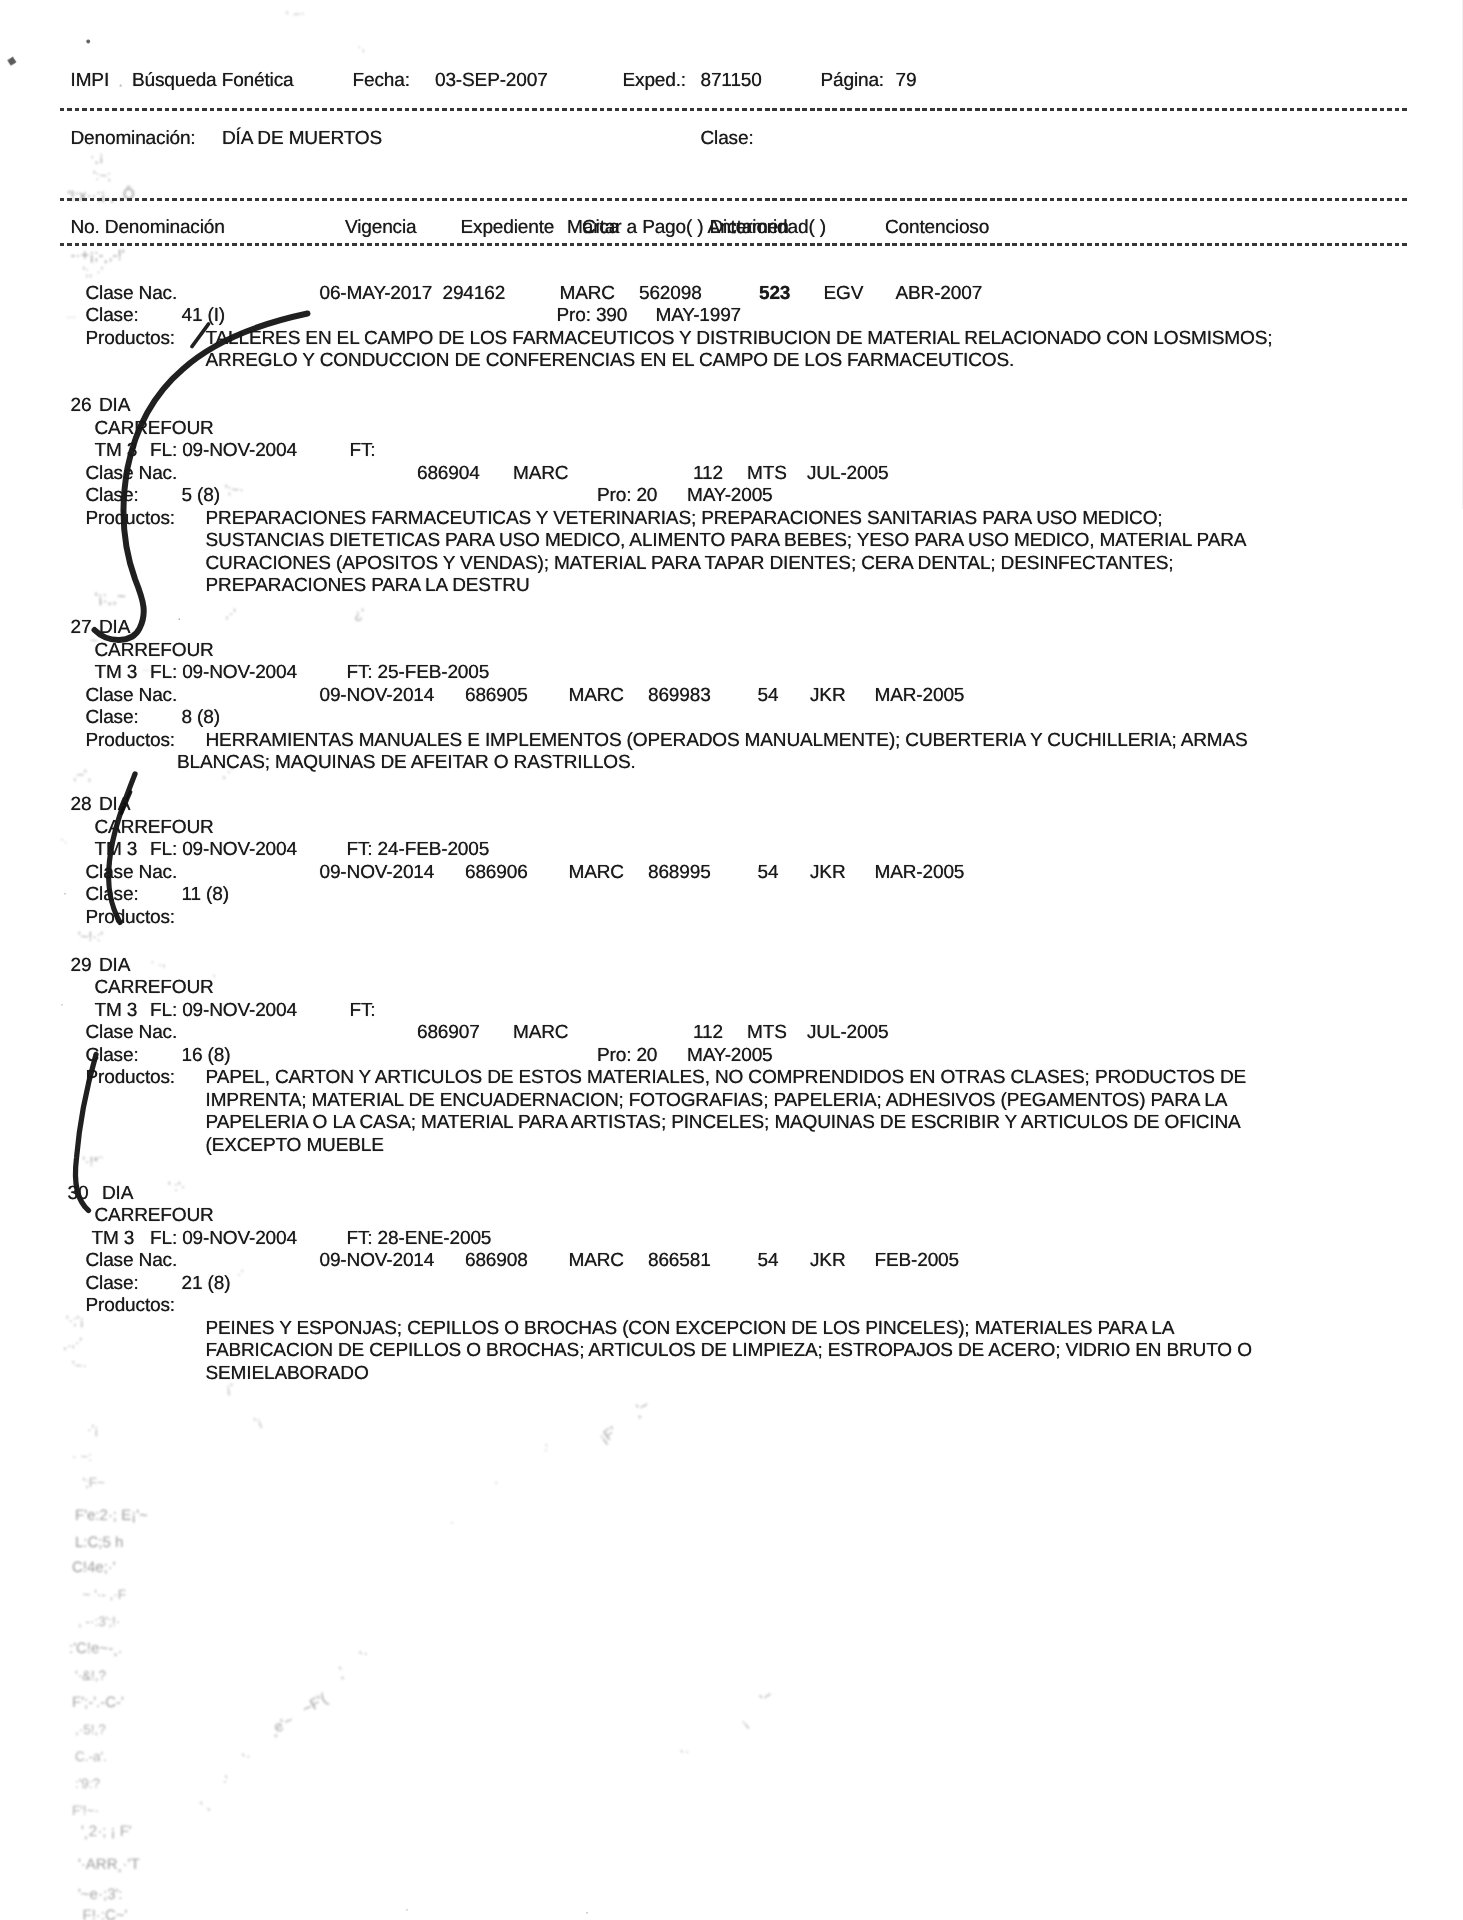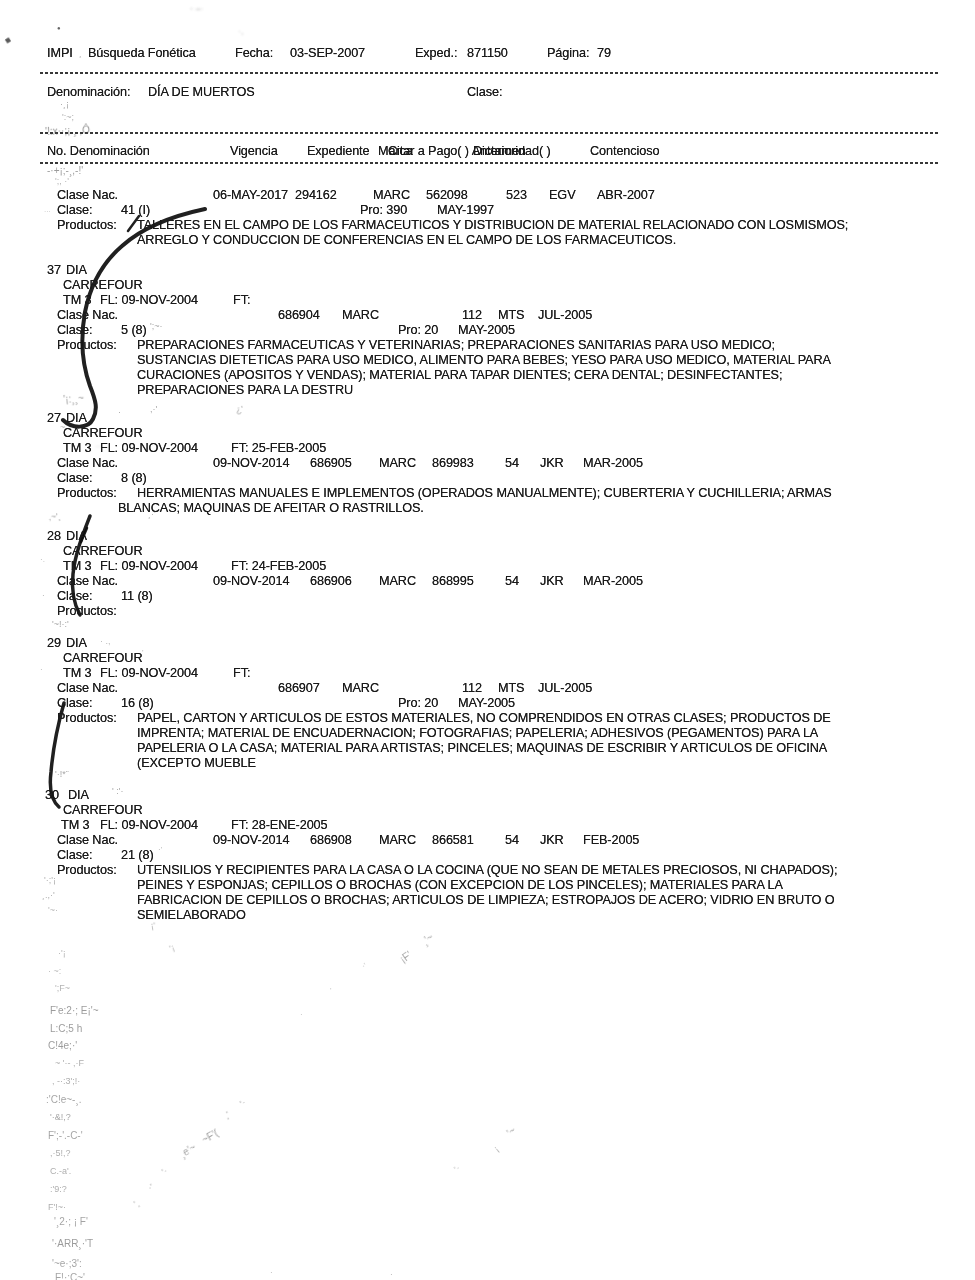--- a/index.html
+++ b/index.html
@@ -64,39 +64,39 @@
       <span class="seg" style="left: 378px;">Marca</span>
       <span class="seg" style="left: 473px;">Dictamen</span>
       <span class="seg" style="left: 590px;">Contencioso</span>
     </div>
     <div class="line" style="top: 188px;">
       <span class="seg" style="left: 57px;">Clase Nac.</span>
       <span class="seg" style="left: 213px;">06-MAY-2017</span>
       <span class="seg" style="left: 295px;">294162</span>
       <span class="seg" style="left: 373px;">MARC</span>
       <span class="seg" style="left: 426px;">562098</span>
-      <span class="seg" style="left: 506px;">523</span>
+      <span class="seg" style="left: 506px; font-weight: bold;">523</span>
       <span class="seg" style="left: 549px;">EGV</span>
       <span class="seg" style="left: 597px;">ABR-2007</span>
     </div>
     <div class="line" style="top: 203px;">
       <span class="seg" style="left: 57px;">Clase:</span>
       <span class="seg" style="left: 121px;">41 (I)</span>
-      <span class="seg" style="left: 360px;">Pro: 390</span>
+      <span class="seg" style="left: 371px;">Pro: 390</span>
       <span class="seg" style="left: 437px;">MAY-1997</span>
     </div>
     <div class="line" style="top: 218px;">
       <span class="seg" style="left: 57px;">Productos:</span>
       <span class="seg" style="left: 137px;">TALLERES EN EL CAMPO DE LOS FARMACEUTICOS Y DISTRIBUCION DE MATERIAL RELACIONADO CON LOSMISMOS;</span>
     </div>
     <div class="line" style="top: 233px;">
       <span class="seg" style="left: 137px;">ARREGLO Y CONDUCCION DE CONFERENCIAS EN EL CAMPO DE LOS FARMACEUTICOS.</span>
     </div>
     <div class="line" style="top: 263px;">
-      <span class="seg" style="left: 47px;">37</span>
+      <span class="seg" style="left: 47px;">26</span>
       <span class="seg" style="left: 66px;">DIA</span>
     </div>
     <div class="line" style="top: 278px;">
       <span class="seg" style="left: 63px;">CARREFOUR</span>
     </div>
     <div class="line" style="top: 293px;">
       <span class="seg" style="left: 63px;">TM 3</span>
       <span class="seg" style="left: 100px;">FL: 09-NOV-2004</span>
       <span class="seg" style="left: 233px;">FT:</span>
     </div>
@@ -249,21 +249,20 @@
       <span class="seg" style="left: 505px;">54</span>
       <span class="seg" style="left: 540px;">JKR</span>
       <span class="seg" style="left: 583px;">FEB-2005</span>
     </div>
     <div class="line" style="top: 848px;">
       <span class="seg" style="left: 57px;">Clase:</span>
       <span class="seg" style="left: 121px;">21 (8)</span>
     </div>
     <div class="line" style="top: 863px;">
       <span class="seg" style="left: 57px;">Productos:</span>
-      <span class="seg" style="left: 137px;">UTENSILIOS Y RECIPIENTES PARA LA CASA O LA COCINA (QUE NO SEAN DE METALES PRECIOSOS, NI CHAPADOS);</span>
     </div>
     <div class="line" style="top: 878px;">
       <span class="seg" style="left: 137px;">PEINES Y ESPONJAS; CEPILLOS O BROCHAS (CON EXCEPCION DE LOS PINCELES); MATERIALES PARA LA</span>
     </div>
     <div class="line" style="top: 908px;">
       <span class="seg" style="left: 137px;">SEMIELABORADO</span>
     </div>
     <div class="line" style="top: 893px;">
       <span class="seg" style="left: 137px;">FABRICACION DE CEPILLOS O BROCHAS; ARTICULOS DE LIMPIEZA; ESTROPAJOS DE ACERO; VIDRIO EN BRUTO O</span>
     </div>

